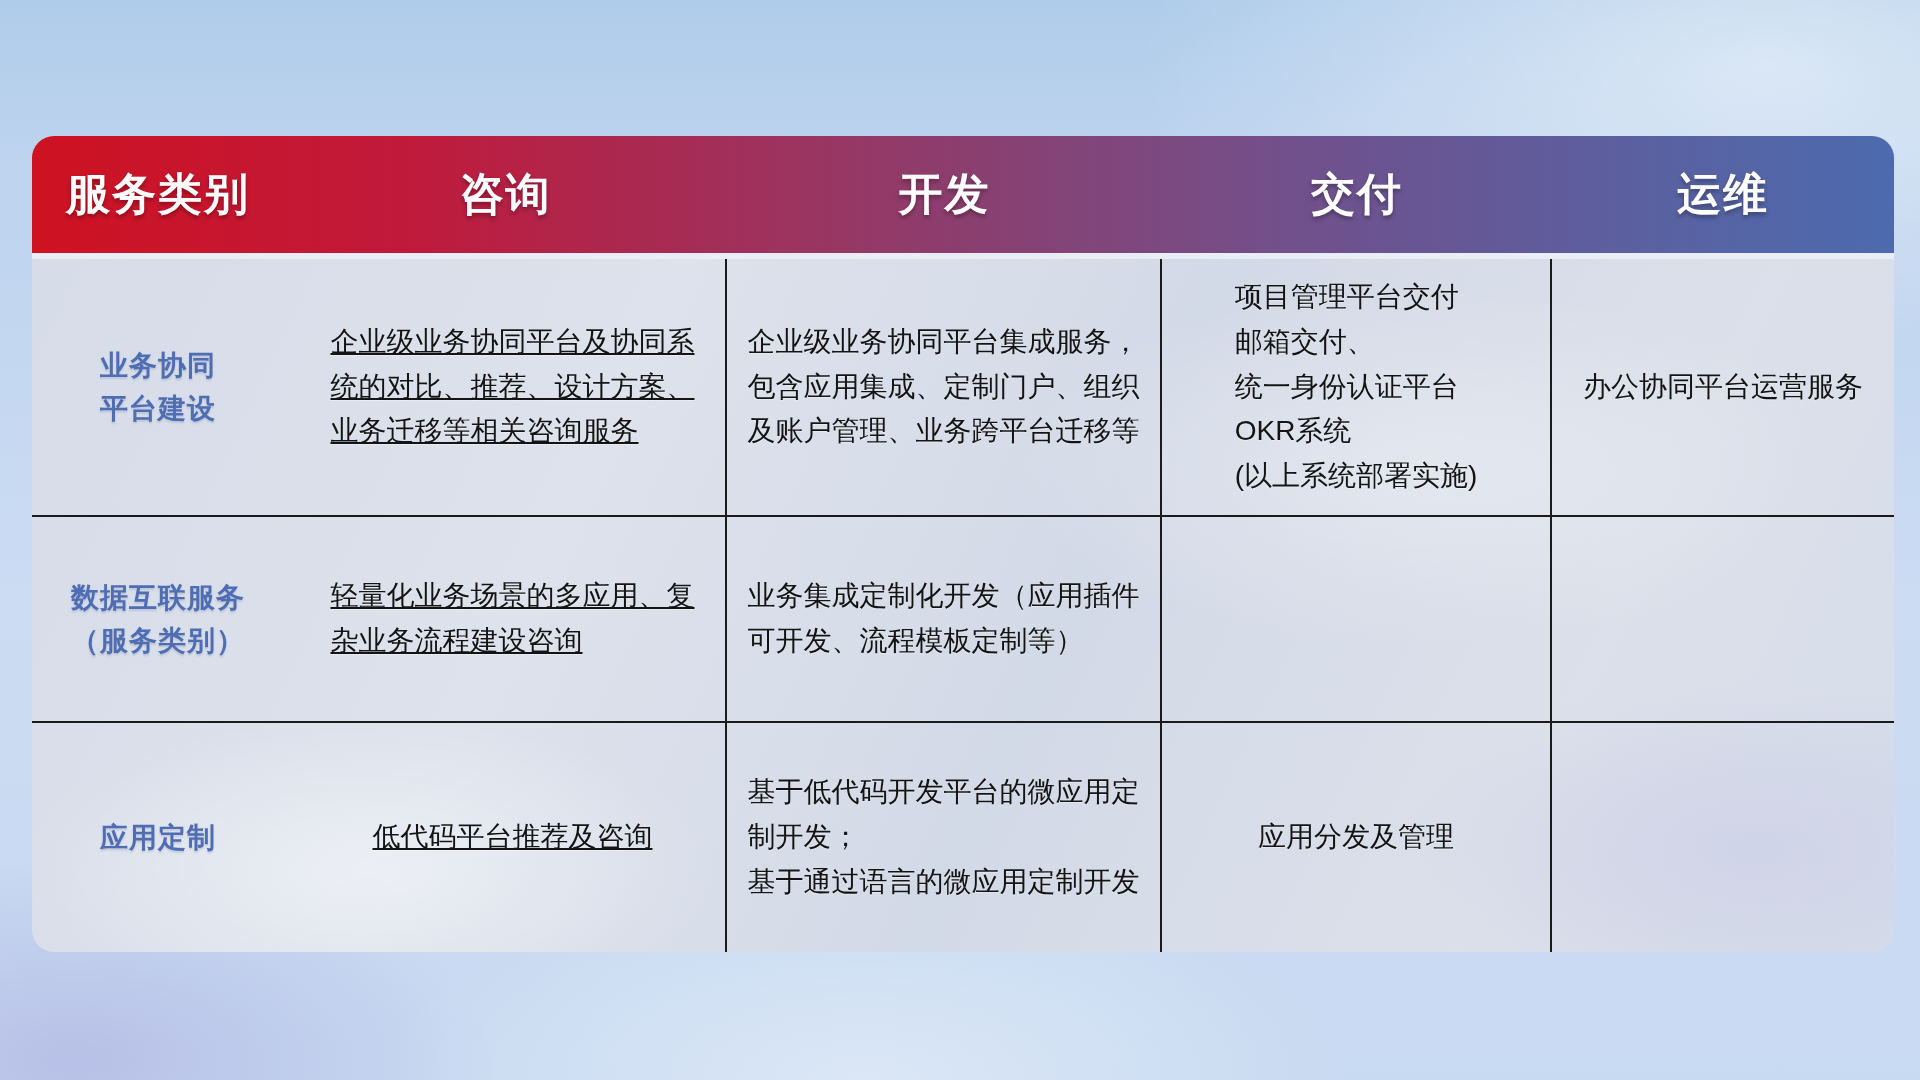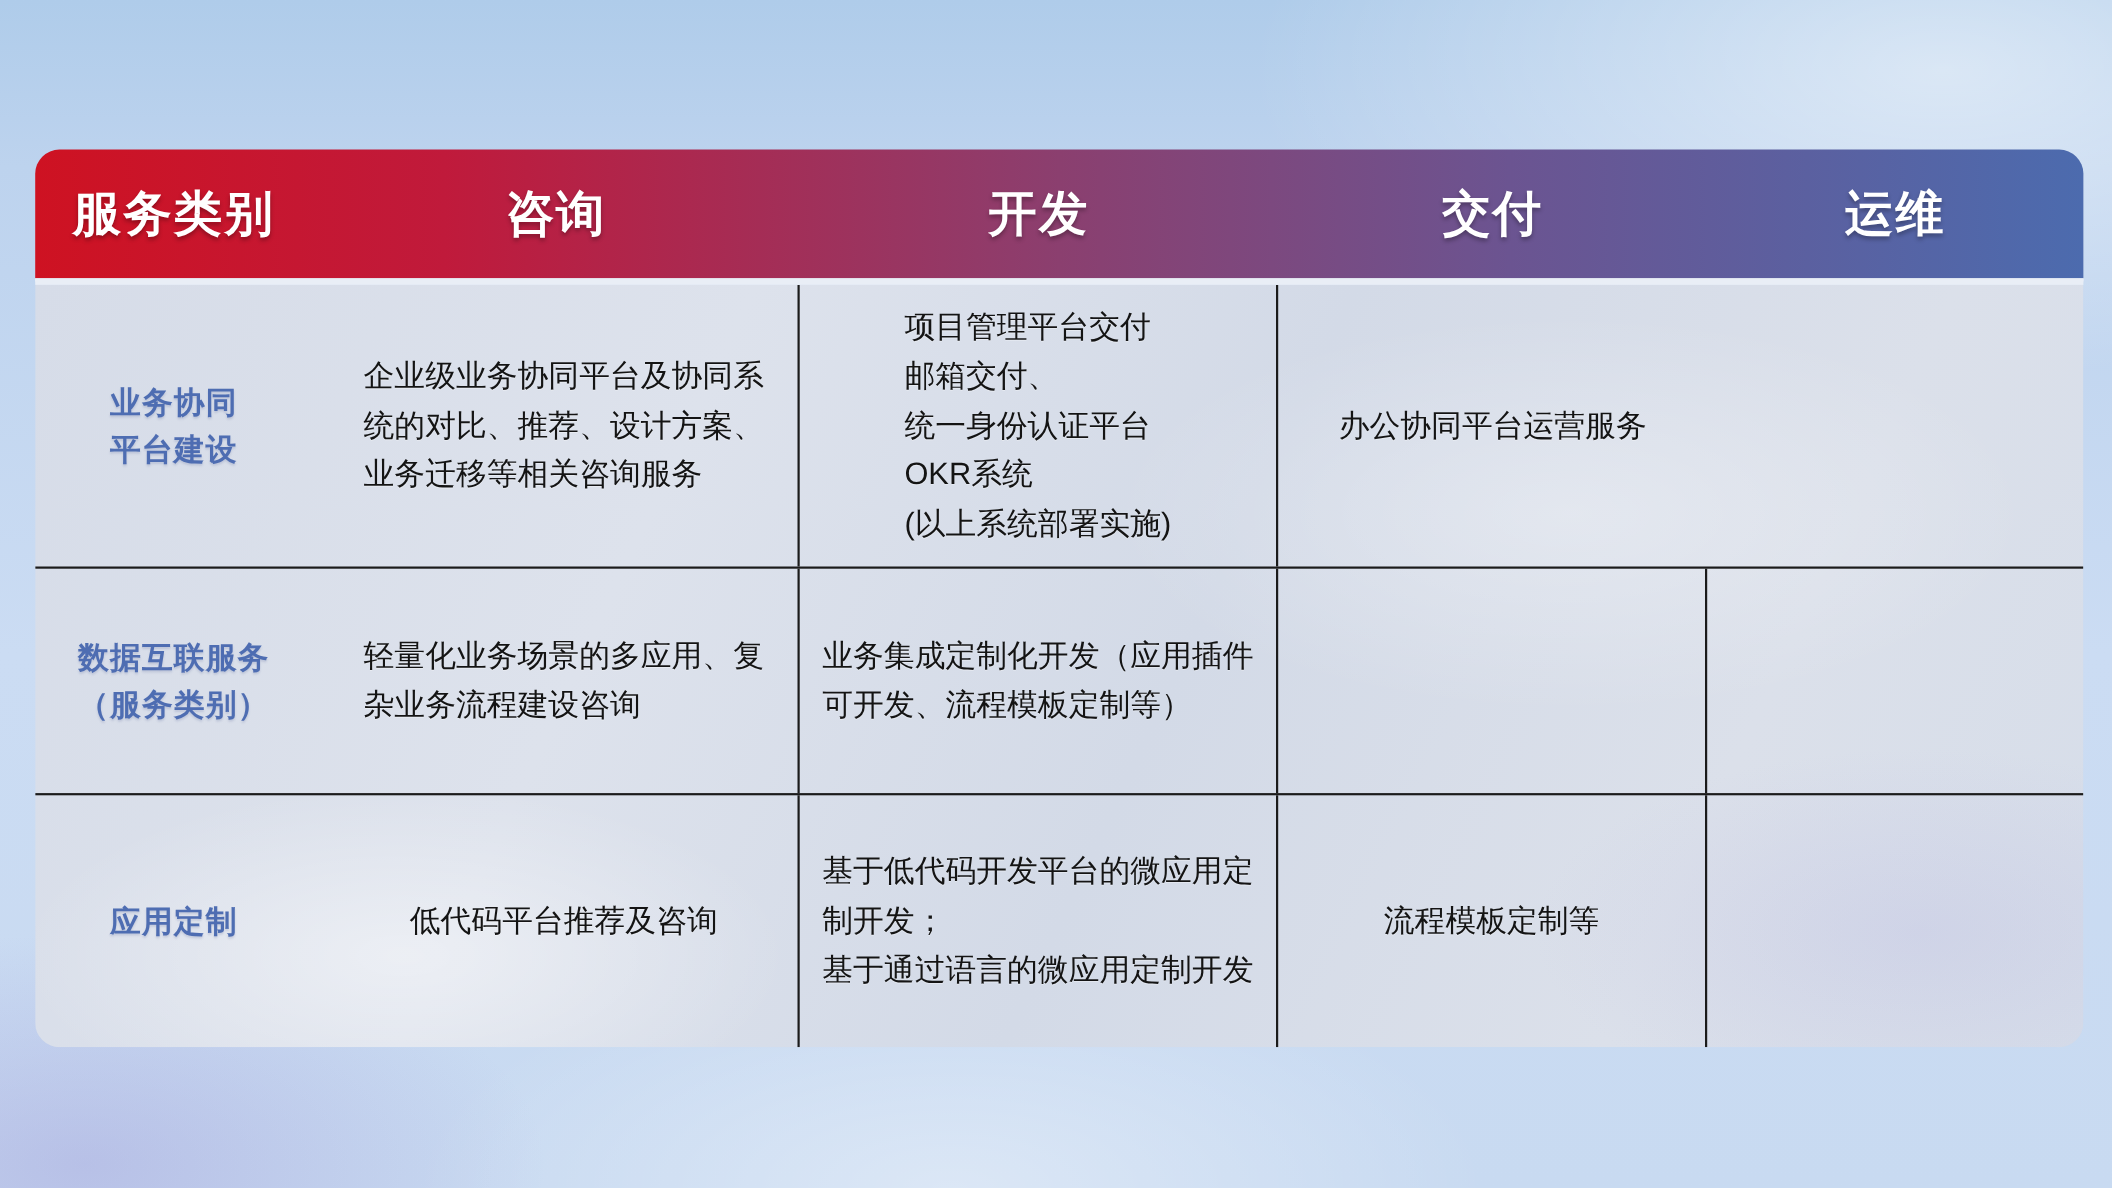--- a/index.html
+++ b/index.html
@@ -73,21 +73,21 @@
   }
   .cell.v-divider { border-right: 2px solid #1B1B1B; }
   .cell-category {
     font-size: 28px;
     font-weight: bold;
     color: #4E6DB2;
     line-height: 1.55;
     letter-spacing: 1px;
     text-shadow: 0 2px 2px rgba(60,80,140,0.18);
   }
-  .cell-consulting { padding-left: 18px; padding-right: 2px; }
+  .cell-consulting { padding-left: 18px; padding-right: 2px; text-decoration: underline; }
 </style>
 </head>
 <body>
 
 <div class="slide">
   <div class="table-wrap">
 
     <div class="grid-row header-row">
       <div class="header-cell">服务类别</div>
       <div class="header-cell">咨询</div>
@@ -99,20 +99,23 @@
     <div class="header-gap"></div>
 
     <div class="body-grid">
 
       <div class="grid-row row-1">
         <div class="cell cell-category">业务协同
 平台建设</div>
         <div class="cell cell-consulting v-divider">企业级业务协同平台及协同系
 统的对比、推荐、设计方案、
 业务迁移等相关咨询服务</div>
+        <div class="cell v-divider">企业级业务协同平台集成服务，
+包含应用集成、定制门户、组织
+及账户管理、业务跨平台迁移等</div>
         <div class="cell v-divider">项目管理平台交付
 邮箱交付、
 统一身份认证平台
 OKR系统
 (以上系统部署实施)</div>
         <div class="cell">办公协同平台运营服务</div>
       </div>
 
       <div class="grid-row row-2">
         <div class="cell cell-category">数据互联服务
@@ -124,19 +127,19 @@
         <div class="cell v-divider"></div>
         <div class="cell"></div>
       </div>
 
       <div class="grid-row row-3">
         <div class="cell cell-category">应用定制</div>
         <div class="cell cell-consulting v-divider">低代码平台推荐及咨询</div>
         <div class="cell v-divider">基于低代码开发平台的微应用定
 制开发；
 基于通过语言的微应用定制开发</div>
-        <div class="cell v-divider">流程模板定制等</div>
+        <div class="cell v-divider">应用分发及管理</div>
         <div class="cell"></div>
       </div>
 
     </div>
   </div>
 </div>
 
 </body></html>

